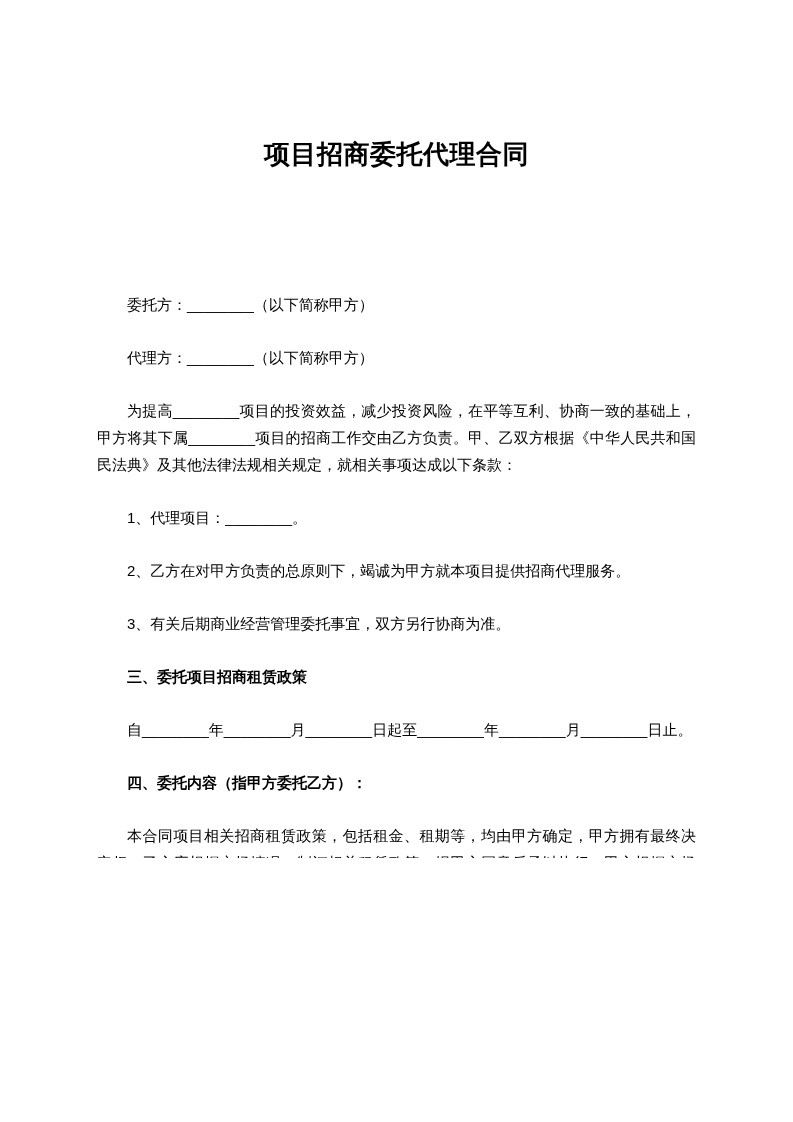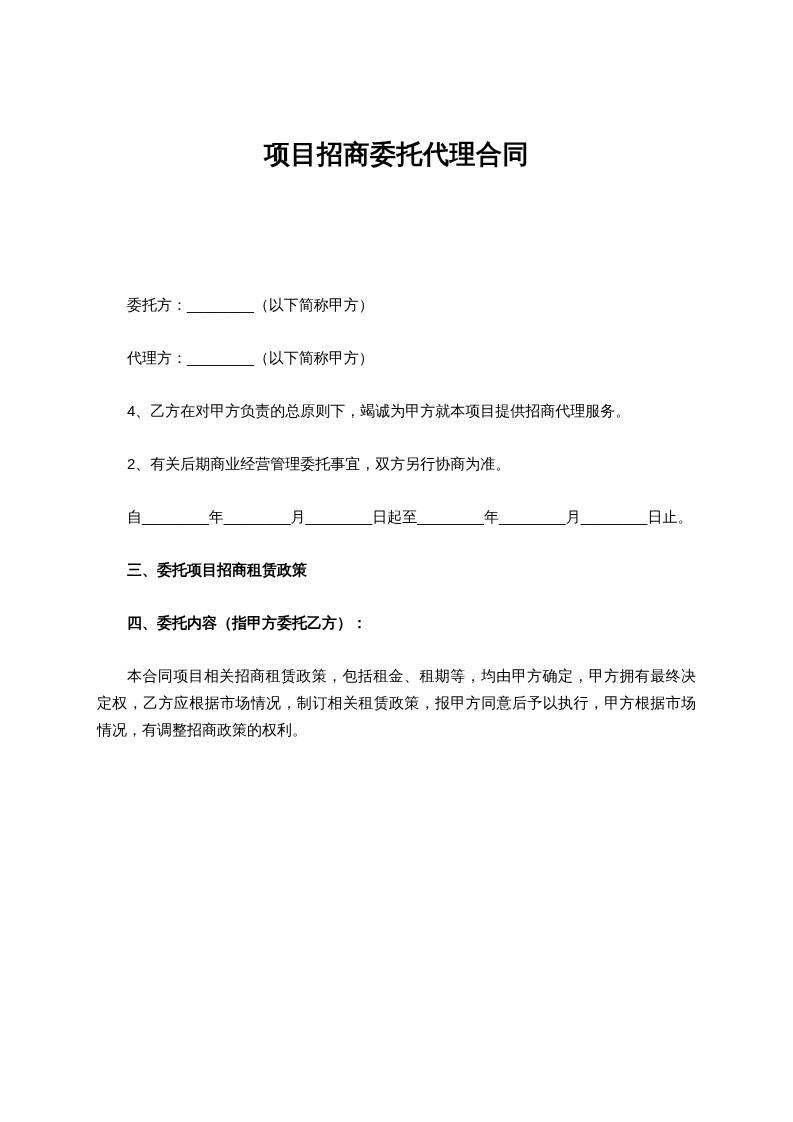--- a/index.html
+++ b/index.html
@@ -55,31 +55,33 @@
 <body>
 
 <div class="page">
 
   <h1 class="doc-title">项目招商委托代理合同</h1>
 
   <p class="para single">委托方：________（以下简称甲方）</p>
 
   <p class="para single">代理方：________（以下简称甲方）</p>
 
+  <p class="para">为提高________项目的投资效益，减少投资风险，在平等互利、协商一致的基础上，甲方将其下属________项目的招商工作交由乙方负责。甲、乙双方根据《中华人民共和国民法典》及其他法律法规相关规定，就相关事项达成以下条款：</p>
 
 
+  <p class="para single">1、代理项目：________。</p>
 
-  <p class="para single">4、乙方在对甲方负责的总原则下，竭诚为甲方就本项目提供招商代理服务。</p>
+  <p class="para single">2、乙方在对甲方负责的总原则下，竭诚为甲方就本项目提供招商代理服务。</p>
 
-  <p class="para single">2、有关后期商业经营管理委托事宜，双方另行协商为准。</p>
+  <p class="para single">3、有关后期商业经营管理委托事宜，双方另行协商为准。</p>
 
 
+  <p class="para single heading">三、委托项目招商租赁政策</p>
+
   <p class="para single">自________年________月________日起至________年________月________日止。</p>
-
-  <p class="para single heading">三、委托项目招商租赁政策</p>
 
   <p class="para single heading">四、委托内容（指甲方委托乙方）：</p>
 
   <p class="para">本合同项目相关招商租赁政策，包括租金、租期等，均由甲方确定，甲方拥有最终决定权，乙方应根据市场情况，制订相关租赁政策，报甲方同意后予以执行，甲方根据市场情况，有调整招商政策的权利。</p>
 
   <div class="page-number">1</div>
 
 </div>
 
 </body></html>

